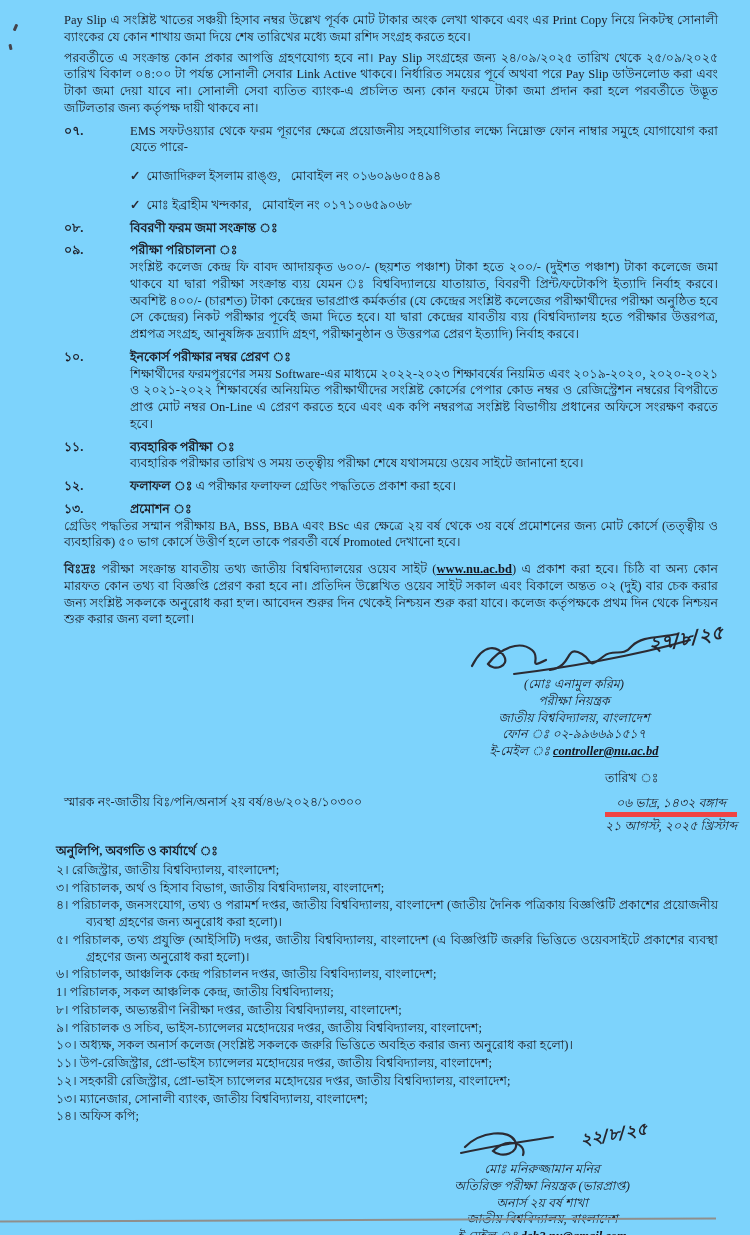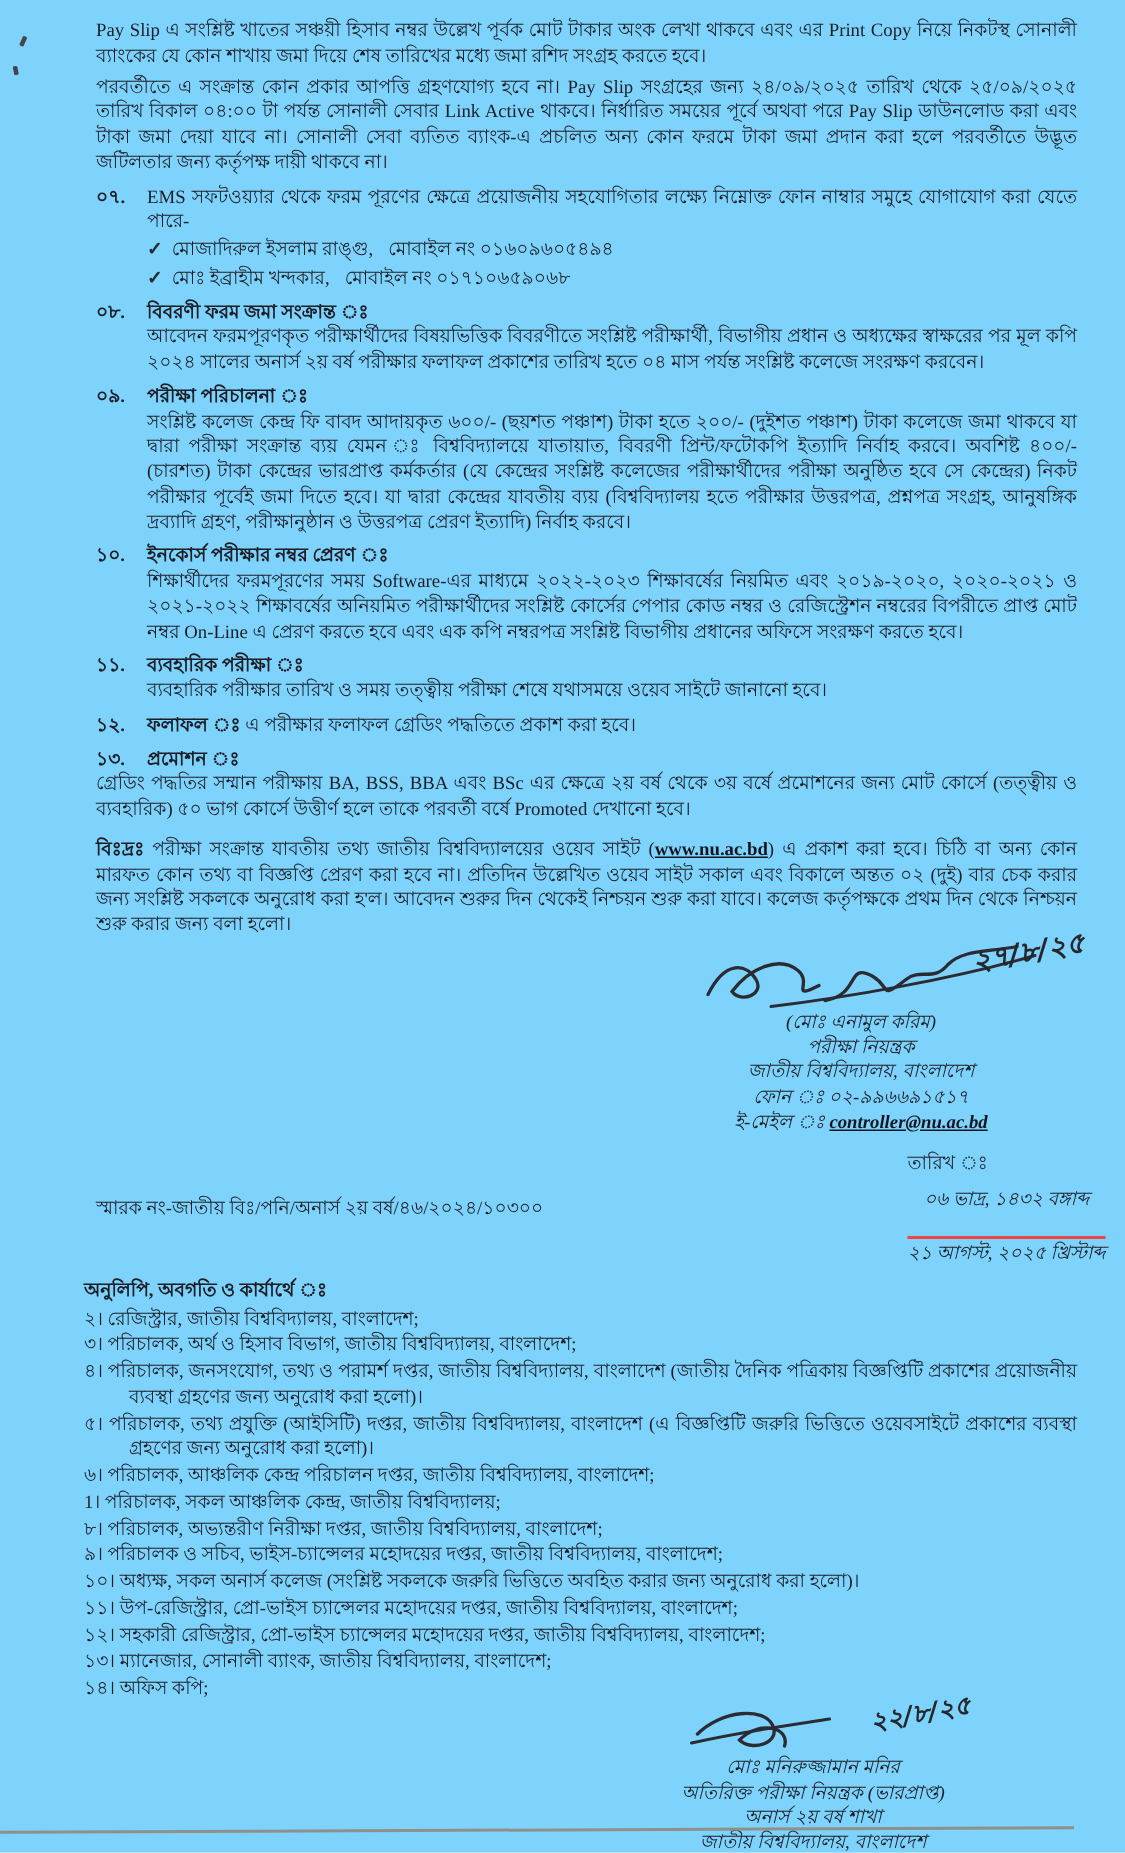--- a/index.html
+++ b/index.html
@@ -5,26 +5,26 @@
   html,body{margin:0;padding:0;background:#e9e9e6;}
   .page{
     position:relative;width:750px;height:1235px;margin:0 auto;
     background:#7dd3fc;overflow:hidden;
     font-family:"Liberation Serif","DejaVu Serif",serif;
     font-size:12.5px;line-height:1.34;color:#1d1d26;
     box-sizing:border-box;padding-top:12px;
   }
   p{margin:0;}
   .intro{margin:0 32px 4px 64px;text-align:justify;}
-  .item{display:flex;margin:6px 32px 0 64px;}
+  .item{display:flex;margin:6px 32px 0 64px;gap:32px;}
   .item .num{flex:0 0 34px;font-weight:bold;}
   .item .ibody{flex:1;}
   .item h4{margin:0;font-size:12.5px;font-weight:bold;}
   .item .btext{text-align:justify;}
-  .contact-row{display:flex;gap:10px;margin-top:2px;}
+  .contact-row{display:flex;gap:10px;margin-top:12px;}
   .check{color:#2a2a33;font-weight:bold;margin-right:6px;}
   .inline-head{font-weight:bold;}
   .note{margin:10px 32px 0 64px;text-align:justify;}
   .note .prefix{font-weight:bold;}
   .note .weblink{font-weight:bold;text-decoration:underline;color:#15151f;}
   .sigblock{position:relative;text-align:center;}
   .sig1{width:280px;margin:4px 36px 0 auto;}
   .sig2{width:300px;margin:2px 58px 0 auto;}
   .sigblock .scribble{position:relative;height:44px;}
   .sigblock svg{position:absolute;left:50%;transform:translateX(-50%);}
@@ -34,21 +34,21 @@
     transform:rotate(-10deg);white-space:nowrap;font-weight:bold;
   }
   .sig1 .hand-date{right:-10px;top:-6px;}
   .sig2 .hand-date{right:44px;top:-4px;font-size:17px;}
   .sigline{display:block;font-style:italic;}
   .email-line a, .email{font-weight:bold;text-decoration:underline;color:#15151f;}
   .memo-row{display:flex;justify-content:space-between;align-items:center;margin:10px 13px 0 64px;}
   .memo-ref{white-space:nowrap;}
   .date-box{display:flex;gap:8px;align-items:flex-start;flex-direction:column;}
   .date-stack{text-align:center;}
-  .date-stack .top{border-bottom:2px solid #ef4444;padding:0 6px 16px;}
+  .date-stack .top{border-bottom:5px solid #ef4444;padding:0 6px 1px;}
   .date-stack .bottom{padding-top:1px;}
   .cc{margin:8px 32px 0 56px;}
   .cc h3{margin:0 0 2px 0;font-size:12.5px;font-weight:bold;}
   .cc-item{padding-left:30px;text-indent:-30px;margin-top:1px;text-align:justify;}
   .pen-mark{position:absolute;background:#44444c;border-radius:1px;}
   .pm1{left:14px;top:24px;width:3px;height:7px;transform:rotate(24deg);}
   .pm2{left:9px;top:44px;width:3px;height:6px;transform:rotate(-12deg);}
   .bottom-rule{position:absolute;left:0;bottom:14px;width:716px;height:0;
     border-top:2px solid #8f8f8c;transform:rotate(-0.25deg);}
 </style>
@@ -74,21 +74,20 @@
         <span><span class="check">✓</span><span>মোঃ ইব্রাহীম খন্দকার,</span></span>
         <span>মোবাইল নং ০১৭১০৬৫৯০৬৮</span>
       </div>
     </div>
   </div>
 
   <div class="item">
     <span class="num">০৮.</span>
     <div class="ibody">
       <h4>বিবরণী ফরম জমা সংক্রান্ত ঃ</h4>
-      <p class="btext">আবেদন ফরমপূরণকৃত পরীক্ষার্থীদের বিষয়ভিত্তিক বিবরণীতে সংশ্লিষ্ট পরীক্ষার্থী, বিভাগীয় প্রধান ও অধ্যক্ষের স্বাক্ষরের পর মূল কপি ২০২৪ সালের অনার্স ২য় বর্ষ পরীক্ষার ফলাফল প্রকাশের তারিখ হতে ০৪ মাস পর্যন্ত সংশ্লিষ্ট কলেজে সংরক্ষণ করবেন।</p>
     </div>
   </div>
 
   <div class="item">
     <span class="num">০৯.</span>
     <div class="ibody">
       <h4>পরীক্ষা পরিচালনা ঃ</h4>
       <p class="btext">সংশ্লিষ্ট কলেজ কেন্দ্র ফি বাবদ আদায়কৃত ৬০০/- (ছয়শত পঞ্চাশ) টাকা হতে ২০০/- (দুইশত পঞ্চাশ) টাকা কলেজে জমা থাকবে যা দ্বারা পরীক্ষা সংক্রান্ত ব্যয় যেমন ঃ বিশ্ববিদ্যালয়ে যাতায়াত, বিবরণী প্রিন্ট/ফটোকপি ইত্যাদি নির্বাহ করবে। অবশিষ্ট ৪০০/- (চারশত) টাকা কেন্দ্রের ভারপ্রাপ্ত কর্মকর্তার (যে কেন্দ্রের সংশ্লিষ্ট কলেজের পরীক্ষার্থীদের পরীক্ষা অনুষ্ঠিত হবে সে কেন্দ্রের) নিকট পরীক্ষার পূর্বেই জমা দিতে হবে। যা দ্বারা কেন্দ্রের যাবতীয় ব্যয় (বিশ্ববিদ্যালয় হতে পরীক্ষার উত্তরপত্র, প্রশ্নপত্র সংগ্রহ, আনুষঙ্গিক দ্রব্যাদি গ্রহণ, পরীক্ষানুষ্ঠান ও উত্তরপত্র প্রেরণ ইত্যাদি) নির্বাহ করবে।</p>
     </div>
   </div>

